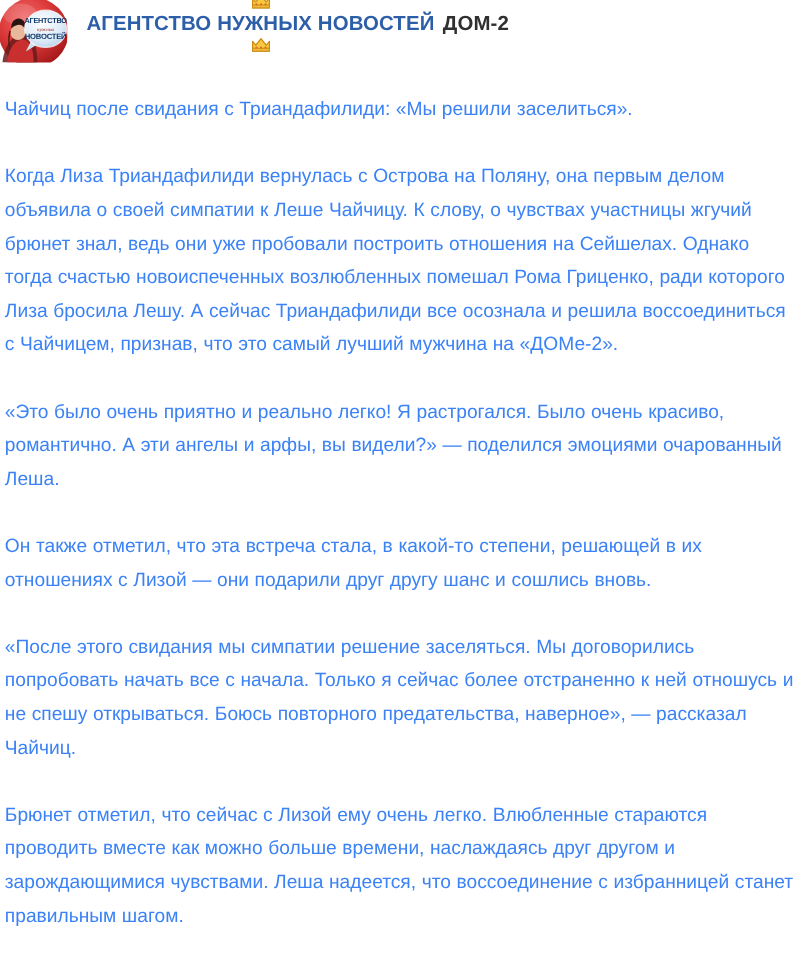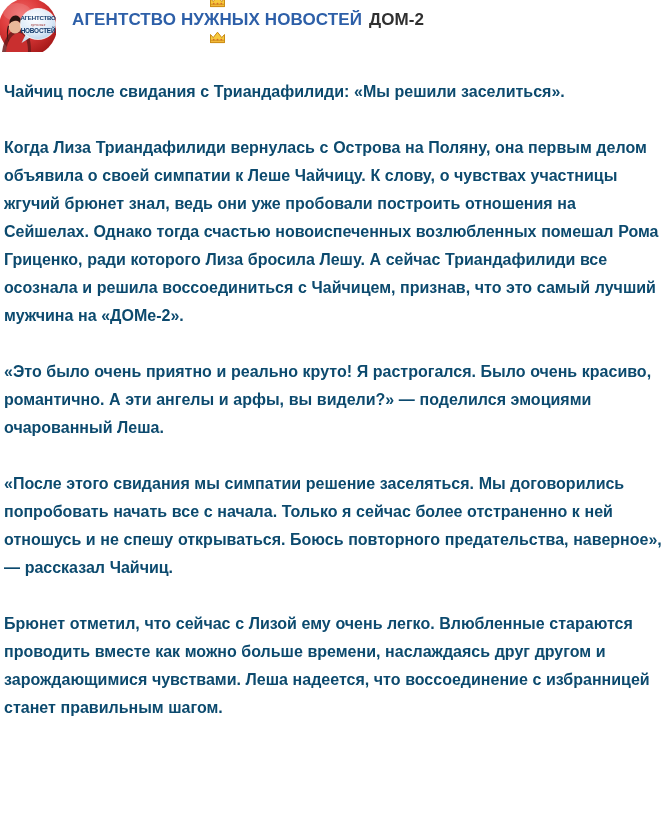--- a/index.html
+++ b/index.html
@@ -79,24 +79,23 @@
 
   
   .post-body {
     padding: 0 6px 0 4px;
     margin-top: 22px;
   }
   .post-body p {
     margin: 0 0 28px 0;
     font-size: 16px;
     line-height: 28px;
-    color: #0c4a6e;
+    color: #3b82f6;
     text-align: left;
     word-spacing: 0.2px;
-    font-weight: bold;
   }
   .post-body p:last-child { margin-bottom: 0; }
 </style>
 </head>
 <body>
 
 <div class="post-header">
 
   <div class="avatar">
     <svg class="avatar-canvas" viewBox="0 0 56 52">
@@ -157,16 +156,17 @@
       </span>
     </a>
     <span class="show-name">ДОМ-2</span>
   </div>
 
 </div>
 
 <div class="post-body">
   <p>Чайчиц после свидания с Триандафилиди: «Мы решили заселиться».</p>
   <p>Когда Лиза Триандафилиди вернулась с Острова на Поляну, она первым делом объявила о своей симпатии к Леше Чайчицу. К слову, о чувствах участницы жгучий брюнет знал, ведь они уже пробовали построить отношения на Сейшелах. Однако тогда счастью новоиспеченных возлюбленных помешал Рома Гриценко, ради которого Лиза бросила Лешу. А сейчас Триандафилиди все осознала и решила воссоединиться с Чайчицем, признав, что это самый лучший мужчина на «ДОМе-2».</p>
-  <p>«Это было очень приятно и реально круто! Я растрогался. Было очень красиво, романтично. А эти ангелы и арфы, вы видели?» — поделился эмоциями очарованный Леша.</p>
+  <p>«Это было очень приятно и реально легко! Я растрогался. Было очень красиво, романтично. А эти ангелы и арфы, вы видели?» — поделился эмоциями очарованный Леша.</p>
+  <p>Он также отметил, что эта встреча стала, в какой-то степени, решающей в их отношениях с Лизой — они подарили друг другу шанс и сошлись вновь.</p>
   <p>«После этого свидания мы симпатии решение заселяться. Мы договорились попробовать начать все с начала. Только я сейчас более отстраненно к ней отношусь и не спешу открываться. Боюсь повторного предательства, наверное», — рассказал Чайчиц.</p>
   <p>Брюнет отметил, что сейчас с Лизой ему очень легко. Влюбленные стараются проводить вместе как можно больше времени, наслаждаясь друг другом и зарождающимися чувствами. Леша надеется, что воссоединение с избранницей станет правильным шагом.</p>
 </div>
 
 </body></html>

